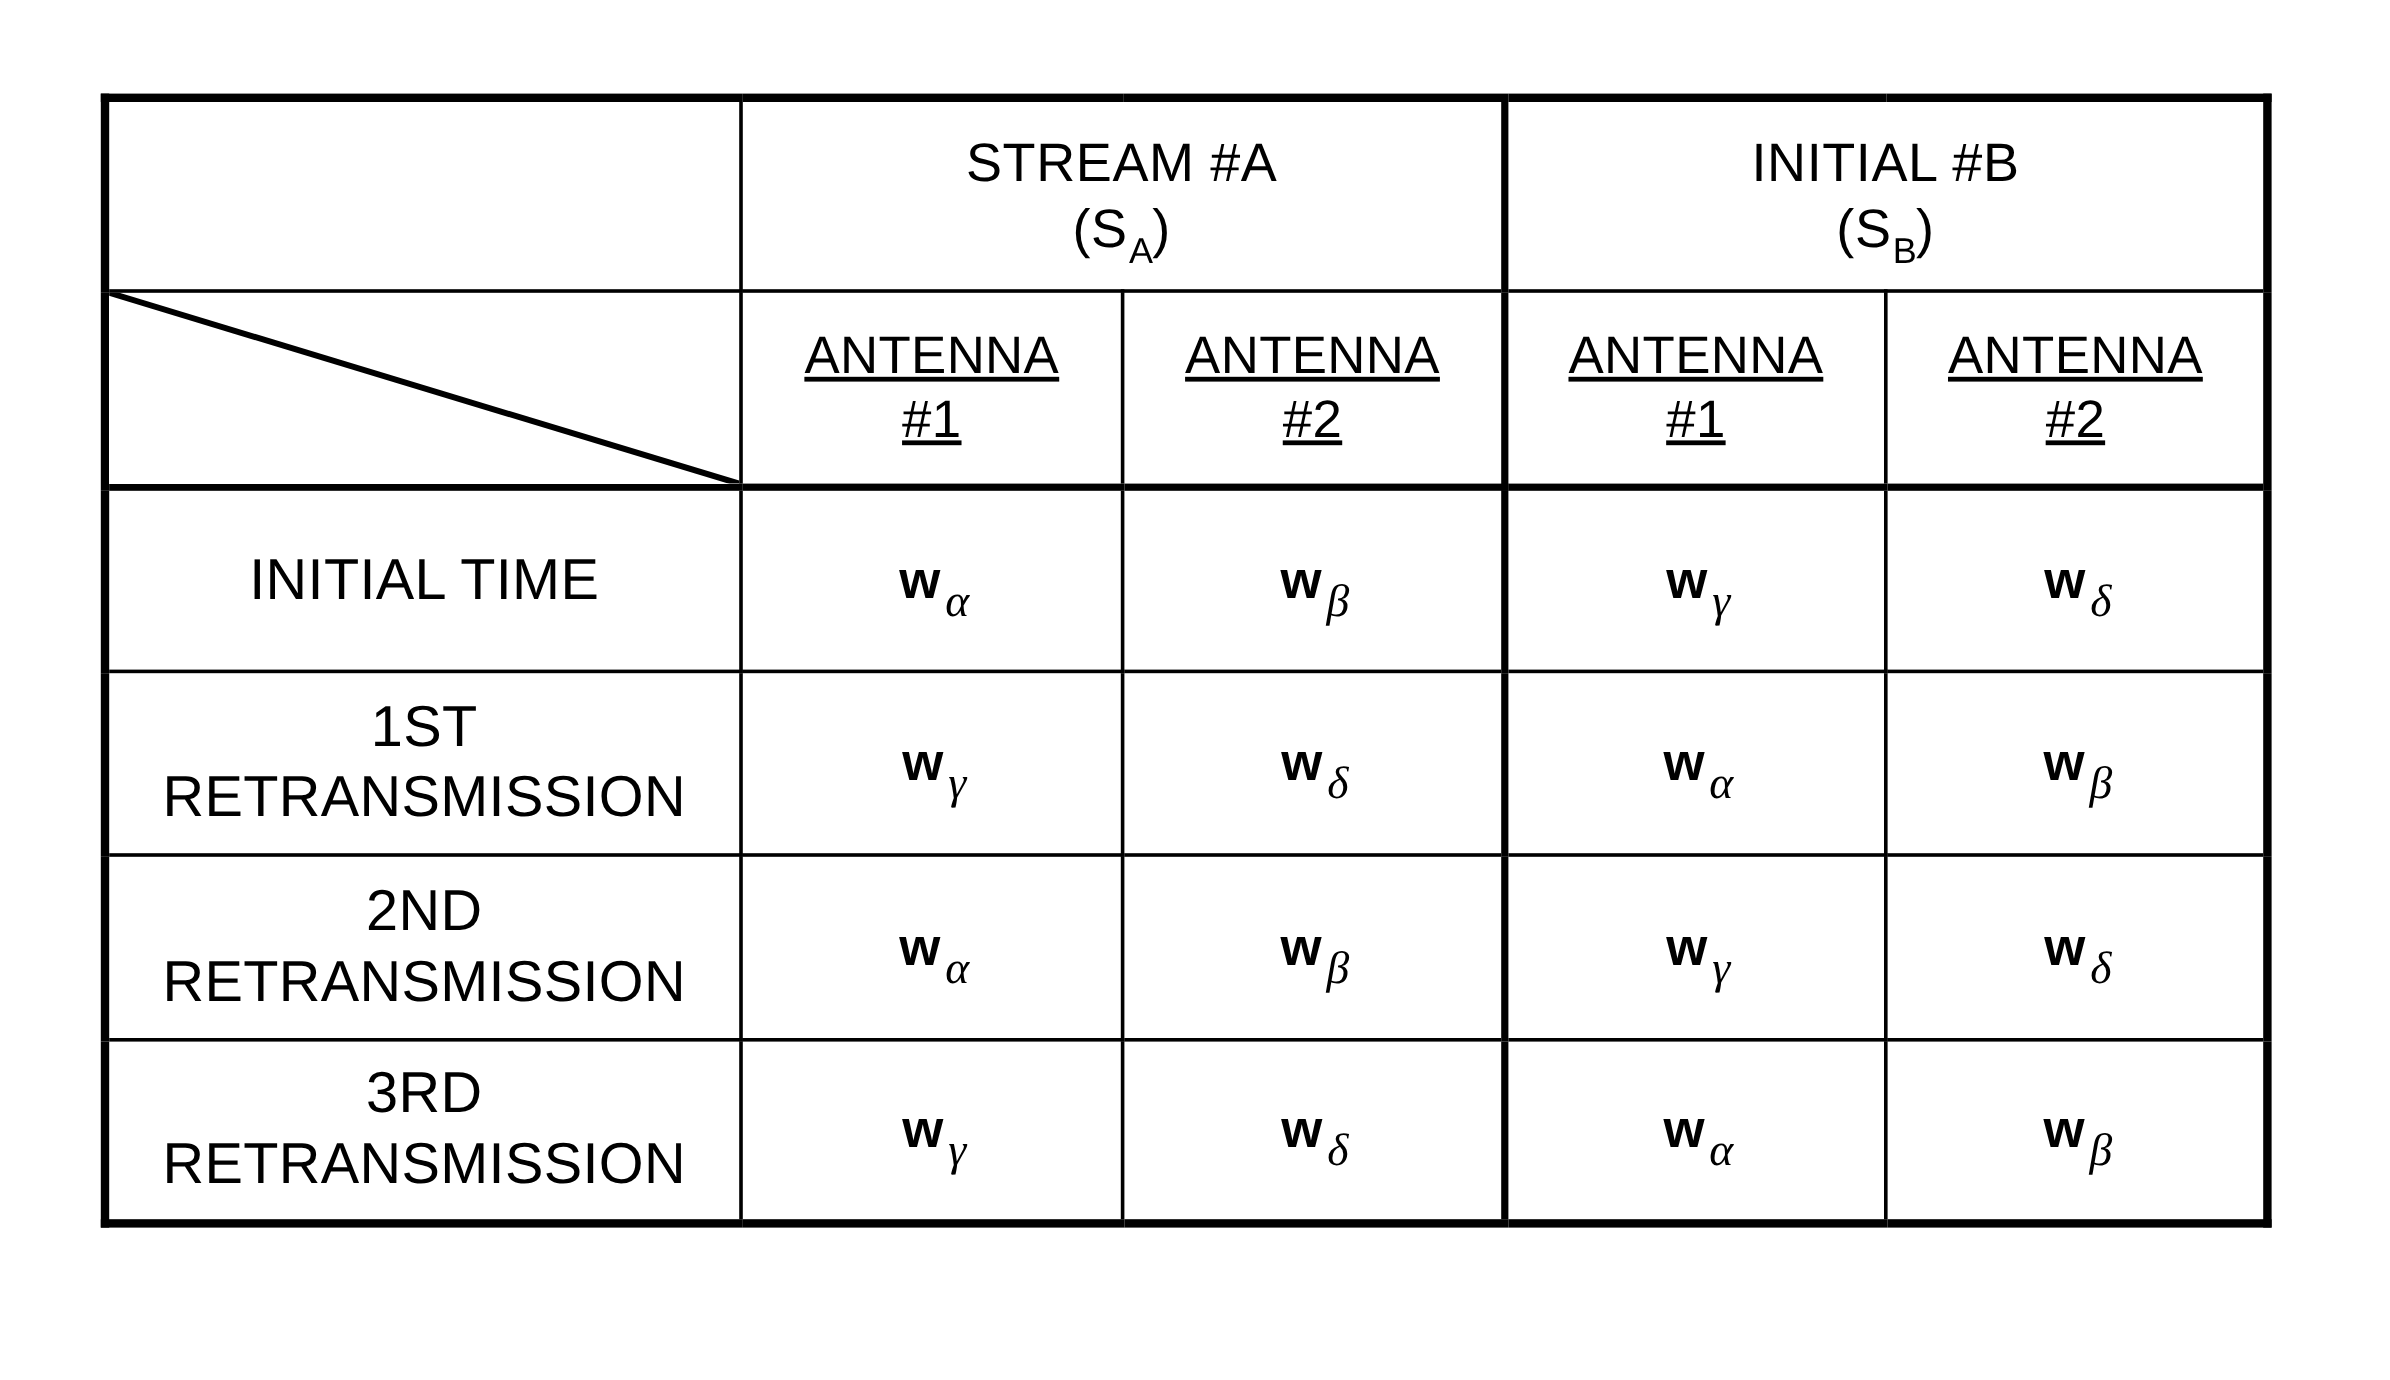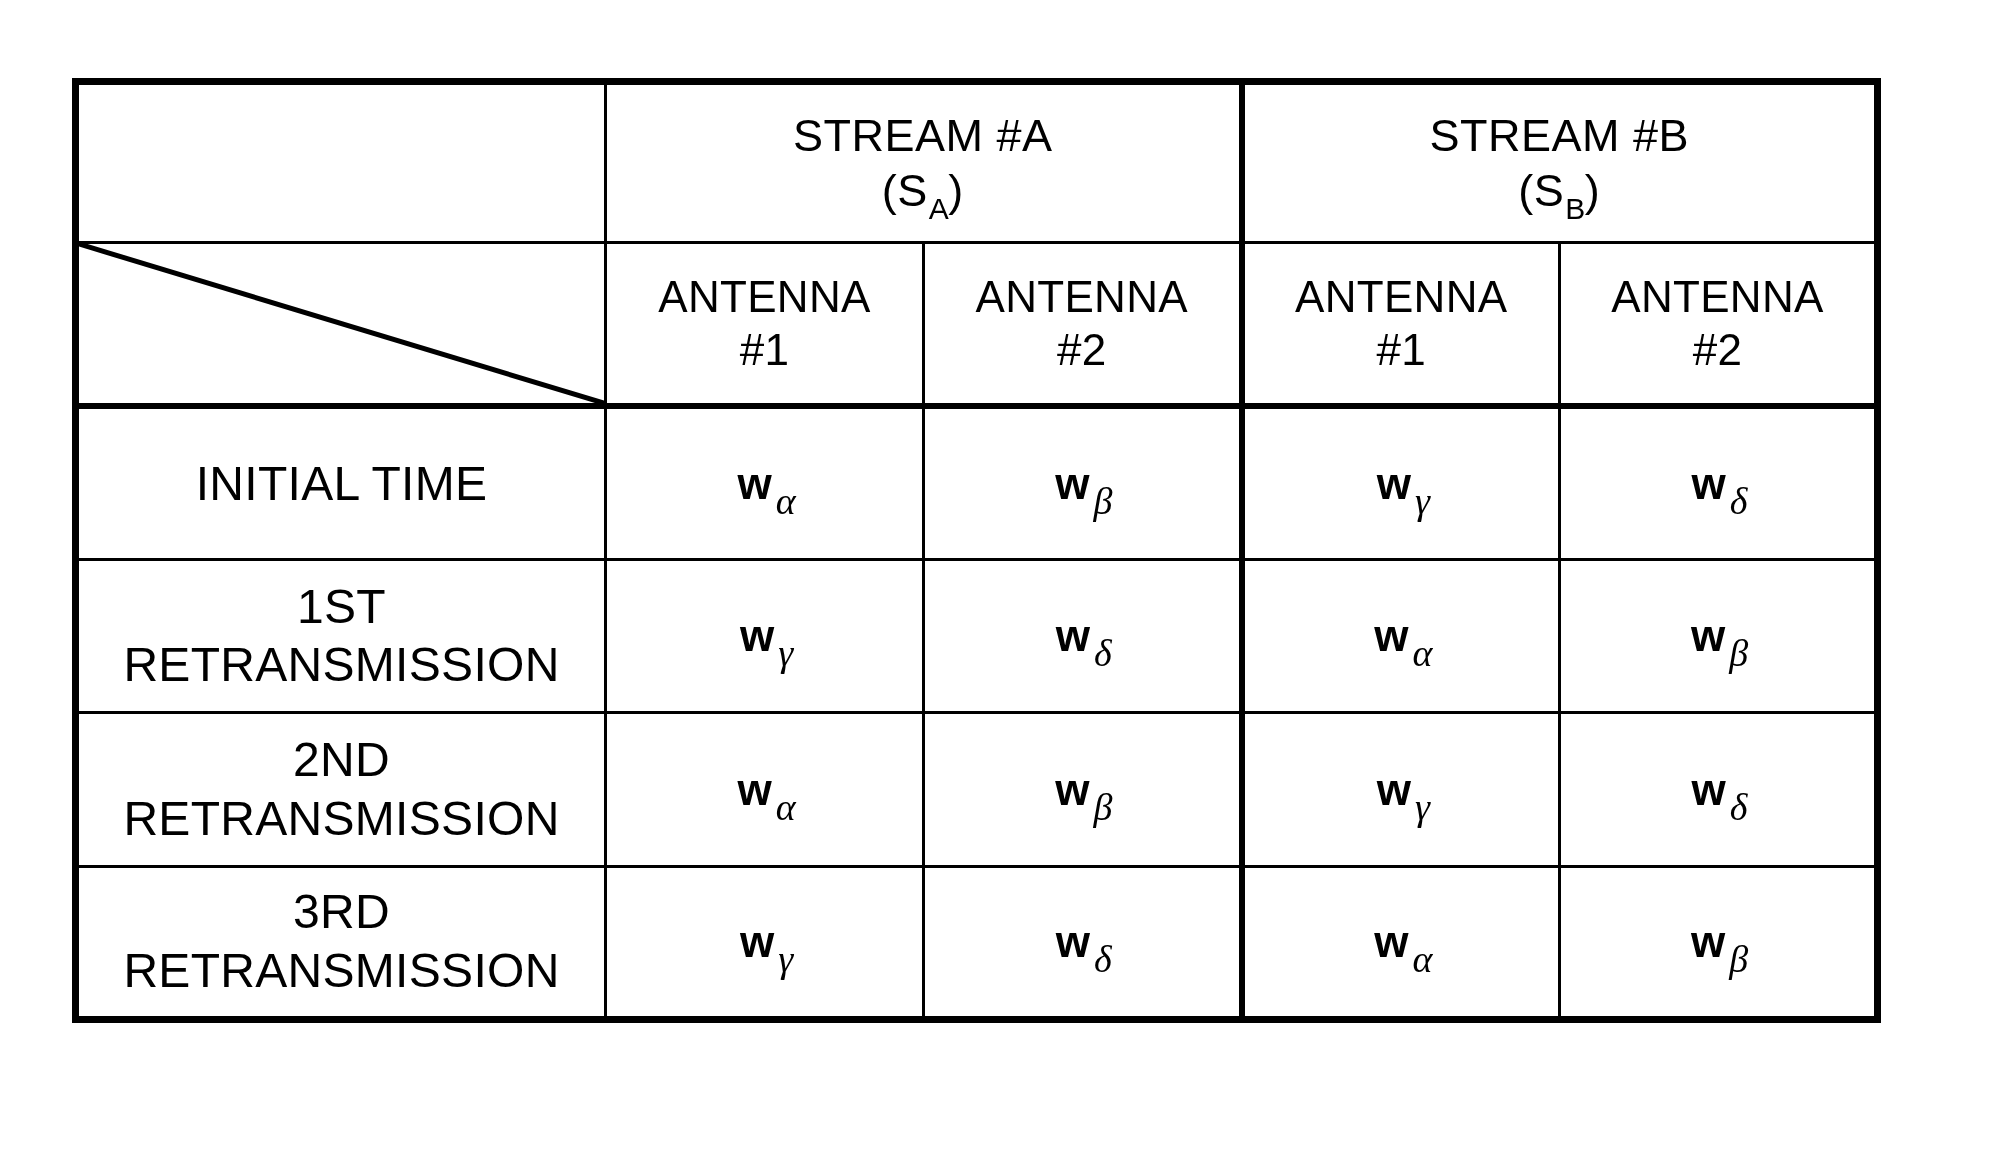--- a/index.html
+++ b/index.html
@@ -19,21 +19,21 @@
   #figure-canvas {
     position: relative;
     width: 1992px;
     height: 1150px;
     background: #ffffff;
   }
 
   
   #weight-table {
     position: absolute;
-    left: 72px;
+    left: 84px;
     top: 78px;
     width: 1805px;
     height: 945px;
     border-collapse: collapse;
     table-layout: fixed;
     background: #ffffff;
   }
 
   #weight-table td {
     border: 3px solid #000000;
@@ -67,20 +67,21 @@
     white-space: nowrap;
   }
   .stream-head .sub-wrap {
     display: inline-block;
     margin-top: 2px;
   }
   .antenna-head {
     font-size: 44px;
     line-height: 1.2;
     letter-spacing: 0.3px;
+    text-decoration: underline;
   }
   .antenna-head .ant-num {
     display: block;
   }
   .row-label {
     font-size: 48px;
     line-height: 1.22;
     letter-spacing: 0.3px;
   }
   .row-label .lbl-line {
@@ -150,21 +151,21 @@
 
         <td class="frame-top thick-right" colspan="2">
           <div class="stream-head">
             <span>STREAM #A</span><br>
             <span class="sub-wrap"><span>(</span><span>S</span><span class="subscript">A</span><span>)</span></span>
           </div>
         </td>
 
         <td class="frame-top frame-right" colspan="2">
           <div class="stream-head">
-            <span>STREAM #B</span><br>
+            <span>INITIAL #B</span><br>
             <span class="sub-wrap"><span>(</span><span>S</span><span class="subscript">B</span><span>)</span></span>
           </div>
         </td>
       </tr>
 
       <tr class="row-head-2">
         <td class="frame-left slash-cell thick-bottom">
           <svg class="diag-svg" viewBox="0 0 530 142" preserveAspectRatio="none">
             <line x1="0" y1="0" x2="530" y2="142" stroke="#000000" stroke-width="5" vector-effect="non-scaling-stroke"></line>
           </svg>

